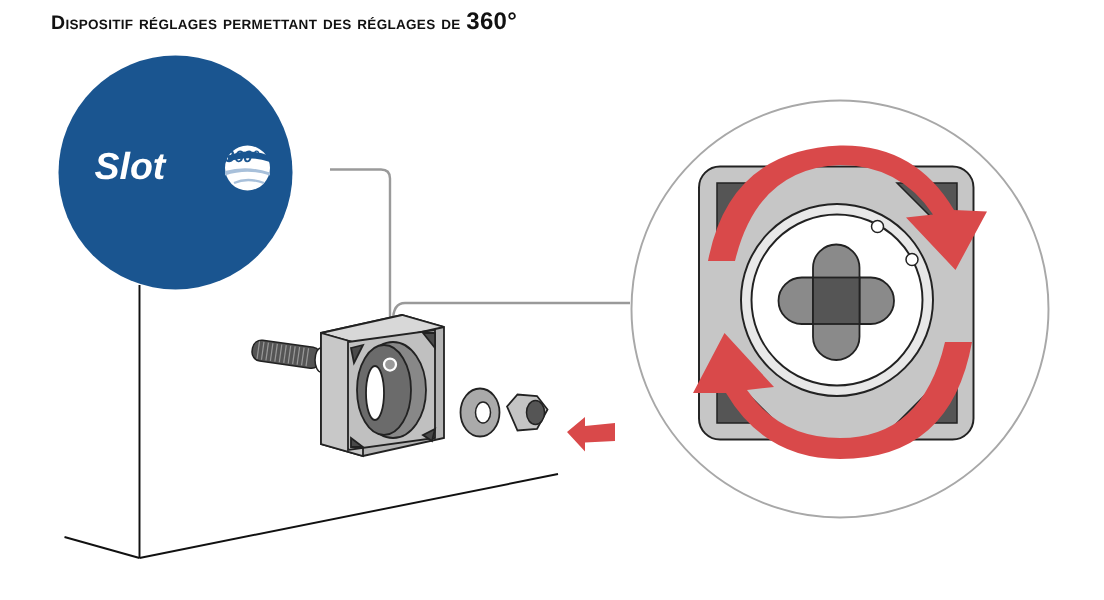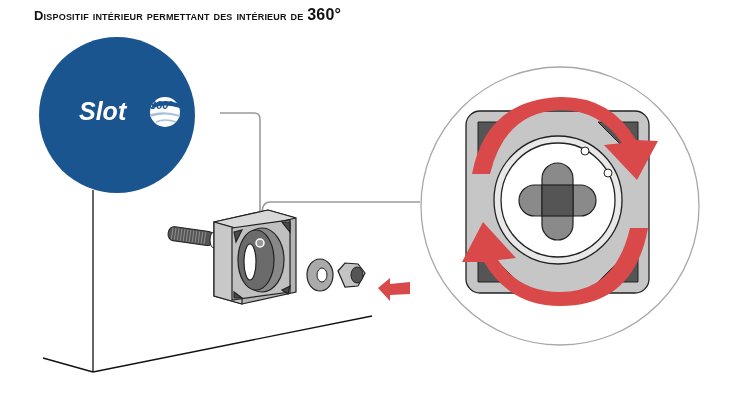--- a/index.html
+++ b/index.html
@@ -6,35 +6,35 @@
   body { width: 736px; height: 400px; position: relative; overflow: hidden; font-family: "Liberation Sans", sans-serif; }
   .title {
     position: absolute; left: 34px; top: 6px;
     font-family: "Liberation Sans", sans-serif;
     font-weight: bold; font-size: 13px; color: #111;
     font-variant: small-caps; letter-spacing: 0.2px;
   }
   .title .big { font-size: 16px; }
   svg.diagram { position: absolute; left: 0; top: 0; }
   .logo-text {
-    position: absolute; left: 79px; top: 97px;
+    position: absolute; left: 63px; top: 97px;
     font-family: "Liberation Sans", sans-serif; font-style: italic; font-weight: bold;
     font-size: 25px; color: #ffffff;
   }
   .logo-badge {
     position: absolute; left: 150px; top: 99px;
     font-family: "Liberation Sans", sans-serif; font-style: italic; font-weight: bold;
     font-size: 11px; color: #1a5590;
   }
 </style>
 </head>
 <body>
 
 <div class="title">
-  <span>Dispositif intérieur permettant des intérieur de</span>
+  <span>Dispositif réglages permettant des réglages de</span>
   <span class="big">360°</span>
 </div>
 
 <svg class="diagram" width="736" height="400" viewBox="0 0 736 400">
 
   <g stroke="#111" stroke-width="1.3" fill="none">
     <line x1="93" y1="190" x2="93" y2="372"></line>
     <line x1="43" y1="358" x2="93" y2="372"></line>
     <line x1="93" y1="372" x2="372" y2="316"></line>
   </g>

